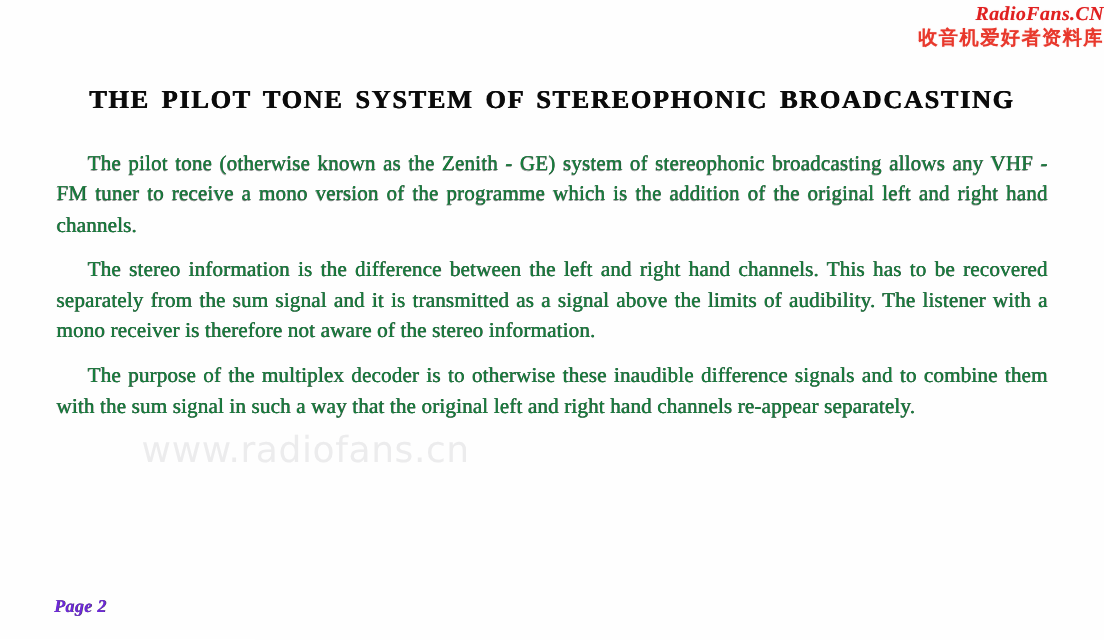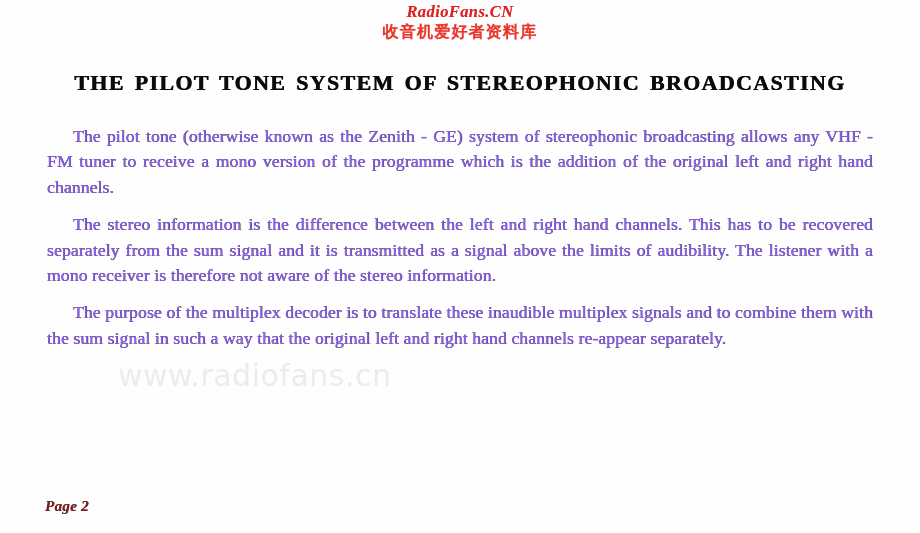--- a/index.html
+++ b/index.html
@@ -15,21 +15,21 @@
     overflow: hidden;
     font-family: "Liberation Serif", serif;
   }
 
   
   .banner {
     position: absolute;
     top: 0;
     left: 0;
     width: 920px;
-    text-align: center;
+    text-align: right;
     user-select: none;
   }
   .banner-latin {
     display: block;
     color: #e02020;
     font-family: "Liberation Serif", serif;
     font-weight: bold;
     font-style: italic;
     font-size: 16.5px;
     letter-spacing: 0.4px;
@@ -67,21 +67,21 @@
   }
 
   
   .body-col {
     position: absolute;
     left: 47px;
     top: 124px;
     width: 826px;
   }
   .para {
-    color: #8b5cf6;
+    color: #15803d;
     font-family: "Liberation Serif", serif;
     font-size: 17.6px;
     line-height: 25.4px;
     text-align: justify;
     text-justify: inter-word;
     text-indent: 26px;
     margin: 0 0 12px 0;
     letter-spacing: 0.12px;
     text-shadow: 0.3px 0 0 rgba(18,18,18,0.78), -0.25px 0.2px 0 rgba(18,18,18,0.45);
   }
@@ -99,21 +99,21 @@
     letter-spacing: 0.5px;
     white-space: nowrap;
     user-select: none;
   }
 
   
   .page-label {
     position: absolute;
     left: 45px;
     top: 498px;
-    color: #7f1d1d;
+    color: #6d28d9;
     font-family: "Liberation Serif", serif;
     font-style: italic;
     font-weight: bold;
     font-size: 15px;
     letter-spacing: 0.3px;
     text-shadow: 0.35px 0 0 rgba(20,20,20,0.8);
   }
 </style>
 </head>
 <body>
@@ -123,20 +123,20 @@
   <div class="banner">
     <span class="banner-latin">RadioFans.CN</span>
     <span class="banner-cjk">收音机爱好者资料库</span>
   </div>
 
   <h1 class="doc-title">THE PILOT TONE SYSTEM OF STEREOPHONIC BROADCASTING</h1>
 
   <div class="body-col">
     <p class="para">The pilot tone (otherwise known as the Zenith - GE) system of stereophonic broadcasting allows any VHF - FM tuner to receive a mono version of the programme which is the addition of the original left and right hand channels.</p>
     <p class="para">The stereo information is the difference between the left and right hand channels.  This has to be recovered separately from the sum signal and it is transmitted as a signal above the limits of audibility.  The listener with a mono receiver is therefore not aware of the stereo information.</p>
-    <p class="para">The purpose of the multiplex decoder is to translate these inaudible multiplex signals and to combine them with the sum signal in such a way that the original left and right hand channels re-appear separately.</p>
+    <p class="para">The purpose of the multiplex decoder is to otherwise these inaudible difference signals and to combine them with the sum signal in such a way that the original left and right hand channels re-appear separately.</p>
   </div>
 
   <div class="watermark">www.radiofans.cn</div>
 
   <div class="page-label">Page 2</div>
 
 </div>
 
 </body></html>

